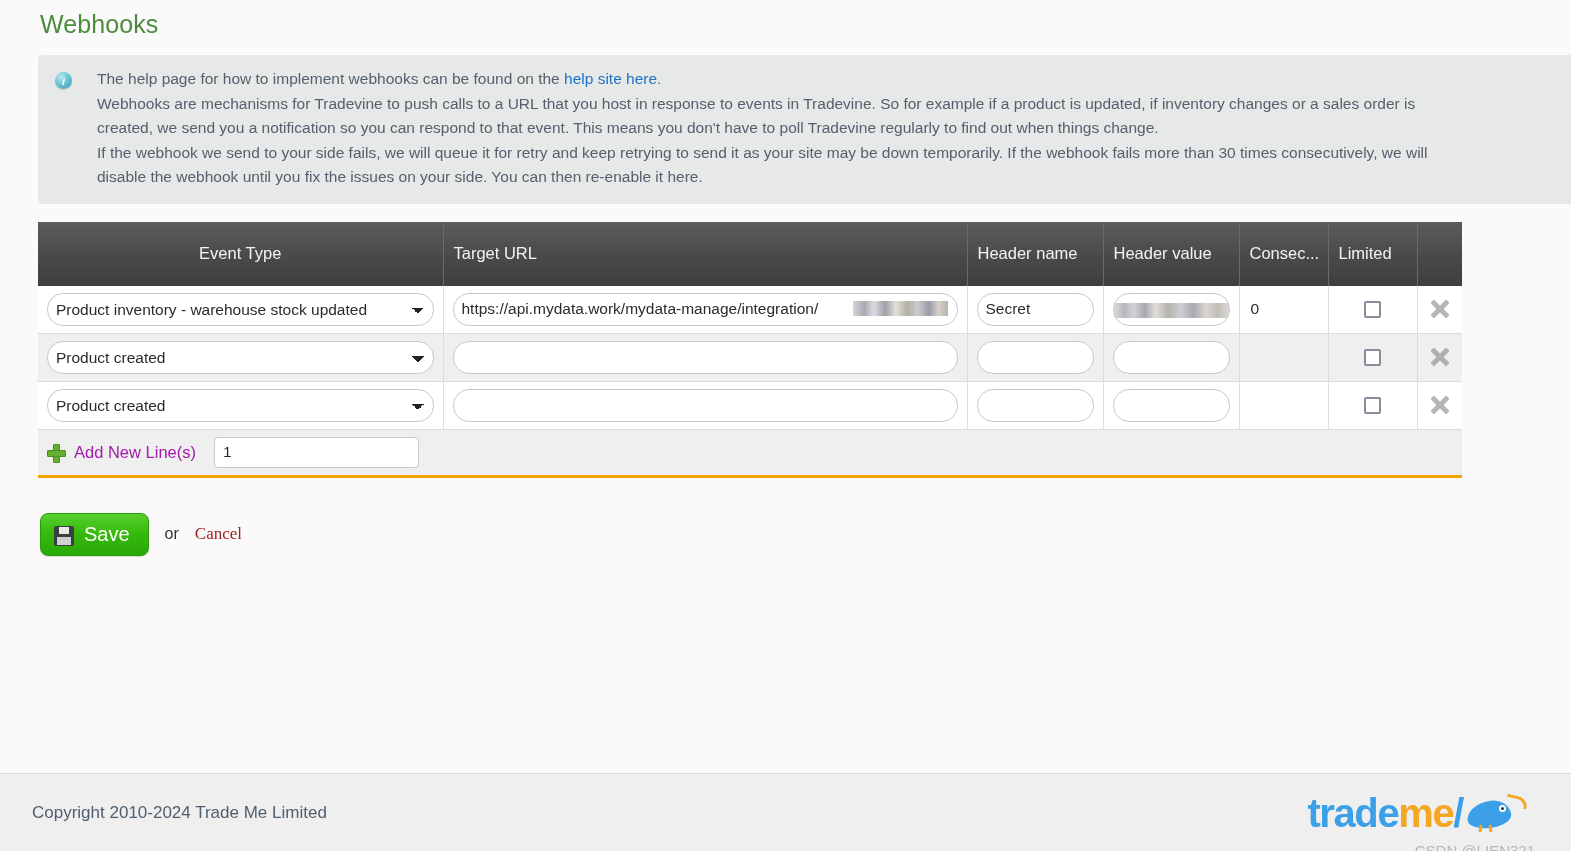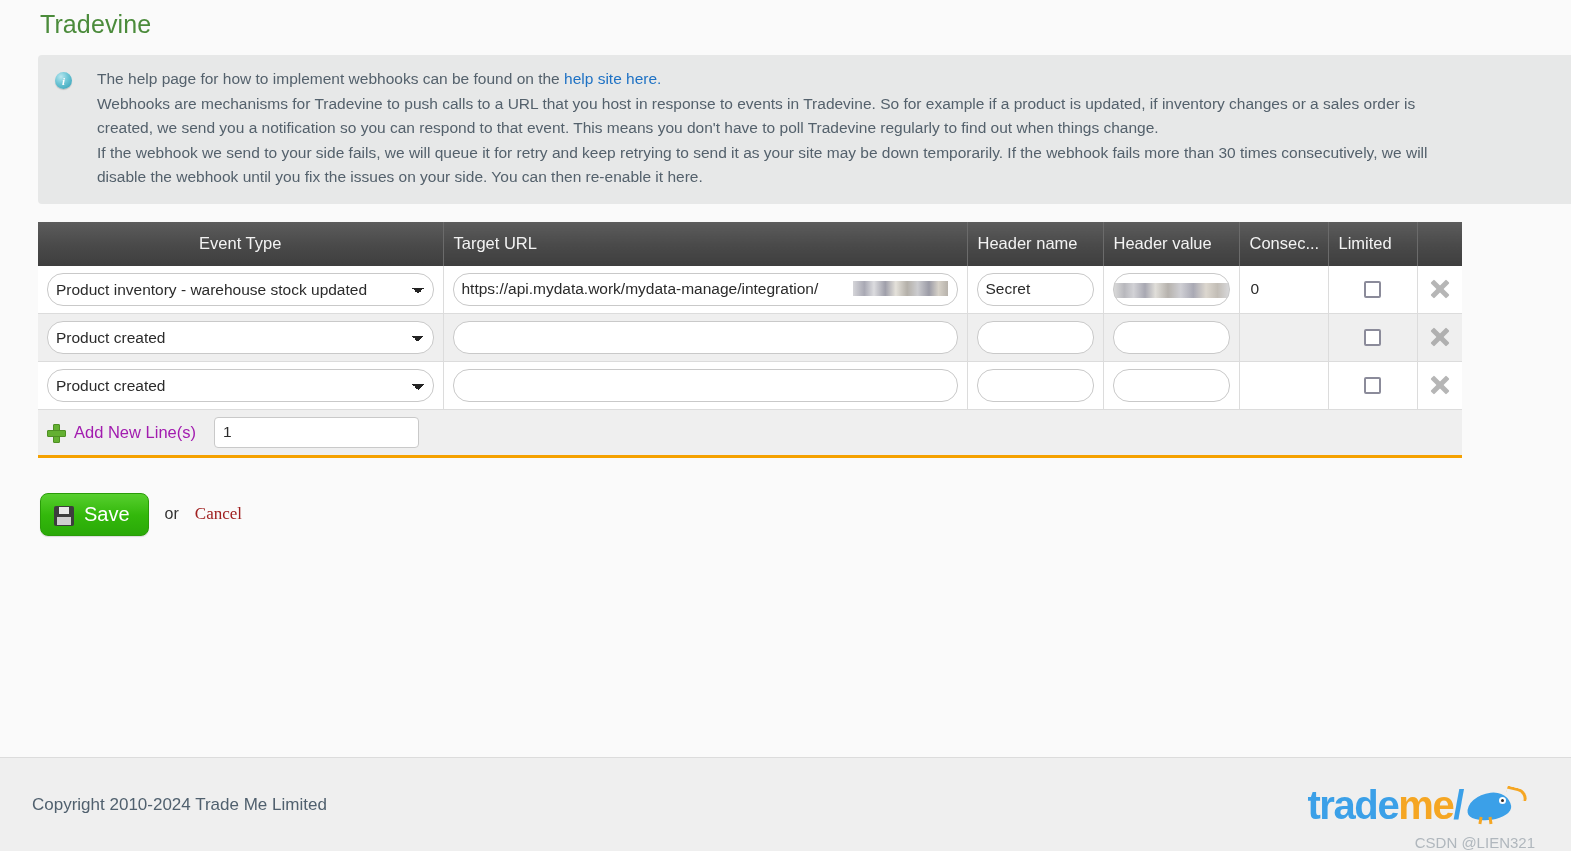--- a/index.html
+++ b/index.html
@@ -83,21 +83,21 @@
   table.wh {
     border-collapse: collapse;
     width: 100%;
     table-layout: fixed;
   }
   table.wh thead th {
     background: linear-gradient(to bottom, #5c5c5c 0%, #4a4a4a 52%, #3e3e3e 100%);
     color: #f3f3f3;
     font-weight: 400;
     font-size: 16.5px;
-    height: 44px;
+    height: 64px;
     padding: 0 10px;
     text-align: left;
     border-right: 1px solid #6b6b6b;
     vertical-align: middle;
   }
   table.wh thead th.center { text-align: center; }
   table.wh thead th:last-child { border-right: none; }
 
   table.wh tbody td {
     border-right: 1px solid #dcdcdc;
@@ -305,21 +305,21 @@
     text-decoration: none;
     cursor: pointer;
     font-family: Liberation Serif, serif;
   }
 
   
   .footer {
     position: absolute;
     left: 0; bottom: 0;
     width: 1571px;
-    height: 94px;
+    height: 78px;
     background: #efefef;
     border-top: 1px solid #dcdcdc;
     display: flex;
     align-items: center;
     justify-content: space-between;
     padding: 0 32px;
   }
   .copyright {
     color: #50606e;
     font-size: 17px;
@@ -392,21 +392,21 @@
     font-size: 15px;
     white-space: nowrap;
   }
 </style>
 </head>
 <body>
 
 <div class="page">
   <div class="content">
 
-    <h1 class="page-title">Tradevine</h1>
+    <h1 class="page-title">Webhooks</h1>
 
     <div class="info-panel">
       <span class="info-icon"></span>
       <div class="info-text">
         <p><span>The help page for how to implement webhooks can be found on the </span><a class="info-link" href="#">help site here.</a></p>
         <p>Webhooks are mechanisms for Tradevine to push calls to a URL that you host in response to events in Tradevine. So for example if a product is updated, if inventory changes or a sales order is created, we send you a notification so you can respond to that event. This means you don't have to poll Tradevine regularly to find out when things change.</p>
         <p>If the webhook we send to your side fails, we will queue it for retry and keep retrying to send it as your site may be down temporarily. If the webhook fails more than 30 times consecutively, we will disable the webhook until you fix the issues on your side. You can then re-enable it here.</p>
       </div>
     </div>
 

